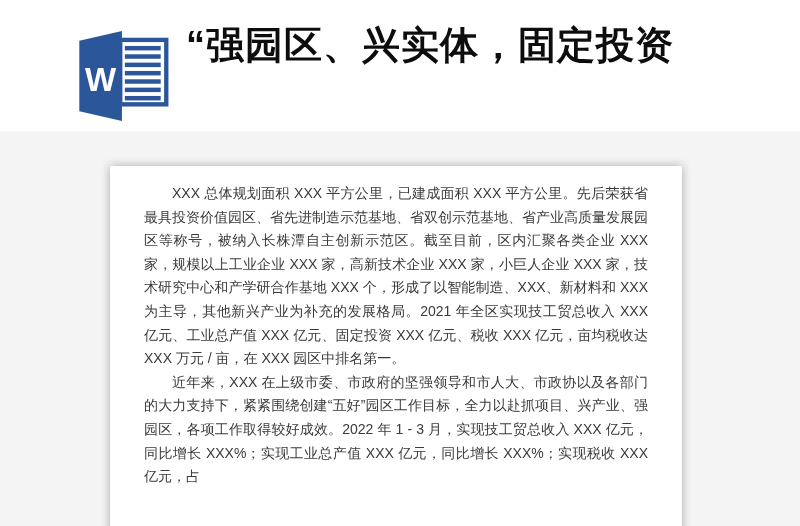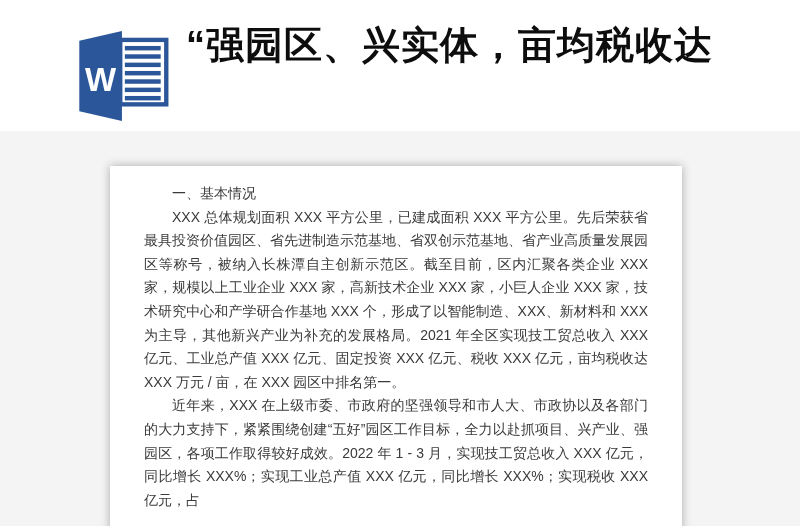--- a/index.html
+++ b/index.html
@@ -73,26 +73,25 @@
         <rect x="55" y="34.7" width="37" height="4.6" fill="#2b579a"></rect>
         <rect x="55" y="43.3" width="37" height="4.6" fill="#2b579a"></rect>
         <rect x="55" y="51.9" width="37" height="4.6" fill="#2b579a"></rect>
         <rect x="55" y="60.5" width="37" height="4.6" fill="#2b579a"></rect>
         <rect x="55" y="69.1" width="37" height="4.6" fill="#2b579a"></rect>
 
         <polygon points="8,12 52,2 52,95 8,85" fill="#2b579a"></polygon>
         <text x="30" y="64" text-anchor="middle" font-family="Liberation Sans, DejaVu Sans, sans-serif" font-size="34" font-weight="bold" fill="#ffffff">W</text>
       </svg>
     </div>
-    <h1 class="page-title"><span>“强园区、兴实体，亩均税收达</span><br></h1>
+    <h1 class="page-title"><span>“强园区、兴实体，固定投资</span><br></h1>
   </div>
 
   <div class="preview-area">
     <div class="doc-page">
       <div class="doc-body" id="doc-body">
-          <p class="heading">一、基本情况</p>
           <p class="body">XXX 总体规划面积 XXX 平方公里，已建成面积 XXX 平方公里。先后荣获省最具投资价值园区、省先进制造示范基地、省双创示范基地、省产业高质量发展园区等称号，被纳入长株潭自主创新示范区。截至目前，区内汇聚各类企业 XXX 家，规模以上工业企业 XXX 家，高新技术企业 XXX 家，小巨人企业 XXX 家，技术研究中心和产学研合作基地 XXX 个，形成了以智能制造、XXX、新材料和 XXX 为主导，其他新兴产业为补充的发展格局。2021 年全区实现技工贸总收入 XXX 亿元、工业总产值 XXX 亿元、固定投资 XXX 亿元、税收 XXX 亿元，亩均税收达 XXX 万元 / 亩，在 XXX 园区中排名第一。</p>
           <p class="body">近年来，XXX 在上级市委、市政府的坚强领导和市人大、市政协以及各部门的大力支持下，紧紧围绕创建“五好”园区工作目标，全力以赴抓项目、兴产业、强园区，各项工作取得较好成效。2022 年 1 - 3 月，实现技工贸总收入 XXX 亿元，同比增长 XXX%；实现工业总产值 XXX 亿元，同比增长 XXX%；实现税收 XXX 亿元，占</p>
         </div>
     </div>
   </div>
 
 </div>
 
 </body></html>

